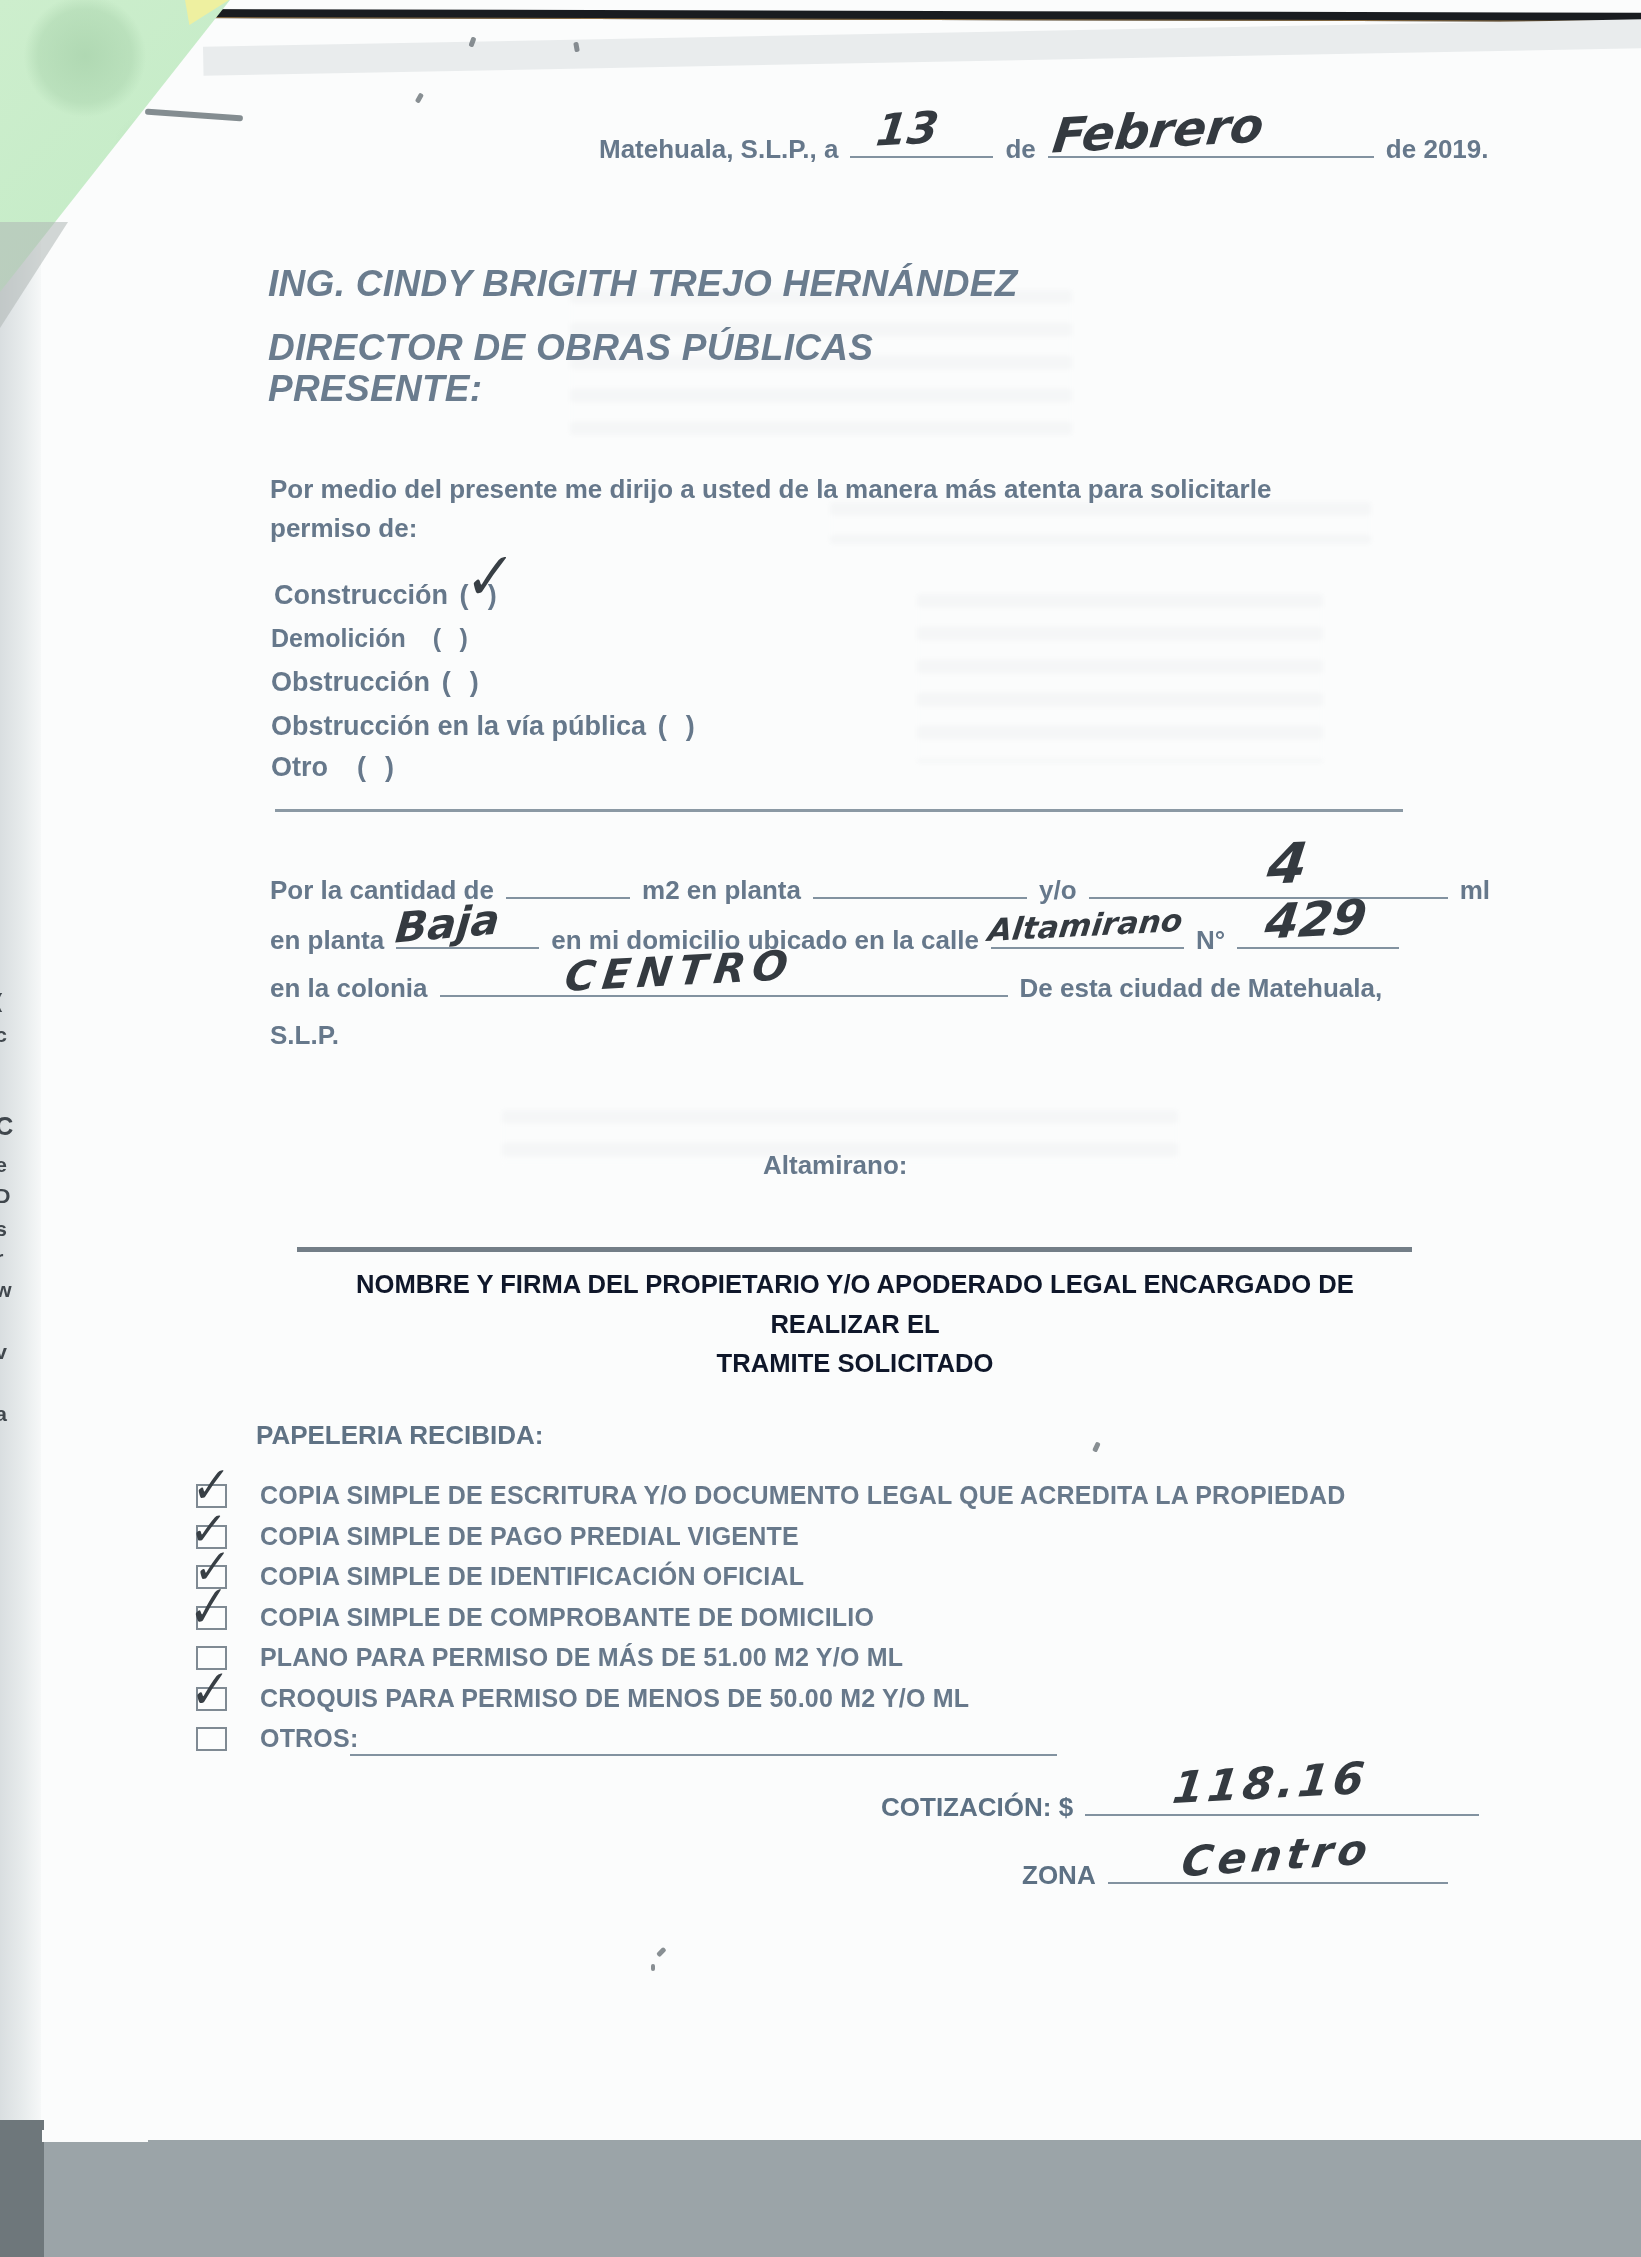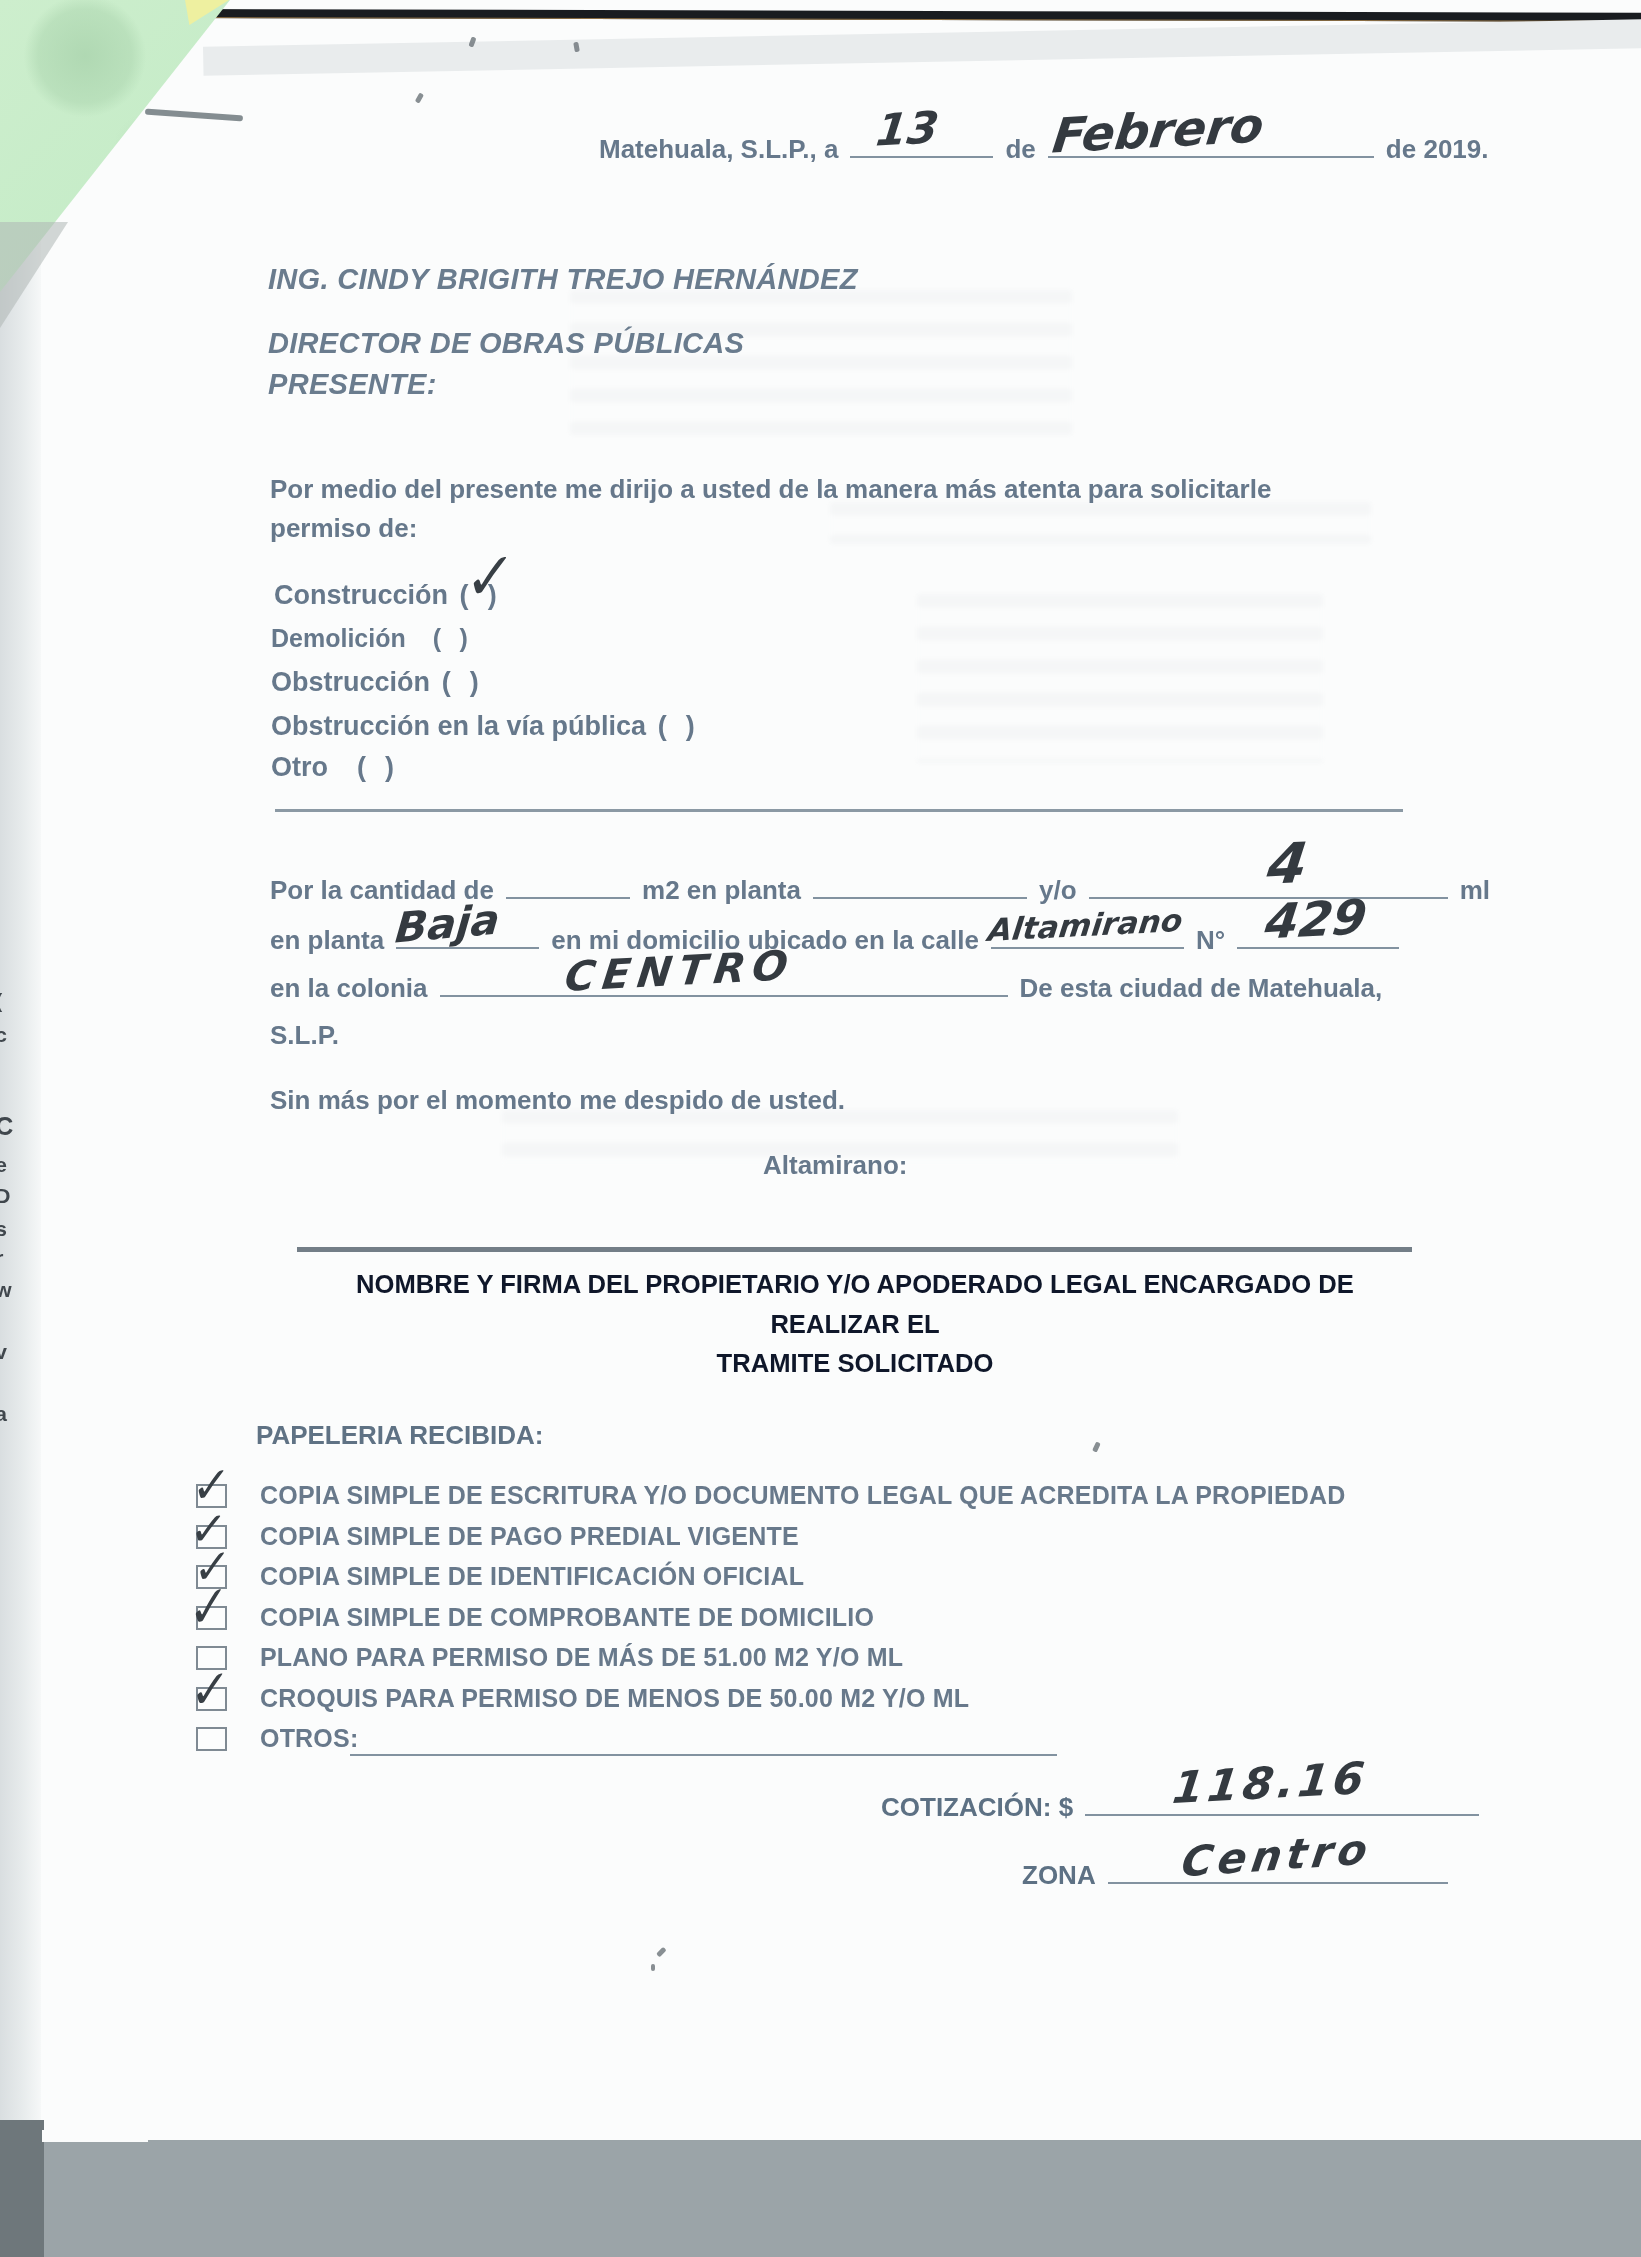--- a/index.html
+++ b/index.html
@@ -31,21 +31,21 @@
     clip-path:polygon(0 0,100% 0,0 100%);opacity:.55;}
   .dash-mark{position:absolute;left:145px;top:112px;width:98px;height:5.8px;background:#6f797e;
     transform:rotate(4deg);border-radius:2.9px;opacity:.85;}
   .speck{position:absolute;width:4.8px;height:9.7px;background:#6b7378;border-radius:1.9px;opacity:.8;}
   .ghost{position:absolute;opacity:.45;filter:blur(1.9px);
     background:repeating-linear-gradient(180deg,#eef0f1 0 13.5px,#fbfcfc 13.5px 33px);}
   .efrag{position:absolute;left:-4.8px;font:700 21px "Liberation Sans",sans-serif;color:#40474d;}
 
   
   .row{position:absolute;font:600 26px/1.25 "Liberation Sans",sans-serif;color:#66788b;white-space:nowrap;}
-  .ital{font-style:italic;font-weight:700;font-size:29px;color:#6a7c8e;letter-spacing:0.3px;}
+  .ital{font-style:italic;font-weight:700;font-size:37px;color:#6a7c8e;letter-spacing:0.3px;}
   .blank{display:inline-block;position:relative;border-bottom:2.9px solid #8292a0;height:5.8px;
     vertical-align:baseline;margin:0 4.8px;}
   .bigrule{position:absolute;left:275px;top:809px;width:1128px;height:2.9px;background:#8b99a4;}
   .sigrule{position:absolute;left:297px;top:1247px;width:1115px;height:4.8px;background:#737e87;}
   .caption{position:absolute;left:290px;top:1265px;width:1130px;text-align:center;
     font:700 25.6px/1.55 "Liberation Sans",sans-serif;color:#0f172a;}
   .orow .paren{margin-left:11.6px;letter-spacing:5.8px;}
   .prow{position:absolute;left:196px;height:35px;}
   .cbox{position:absolute;left:0;top:4.8px;width:27px;height:20px;border:2.9px solid #7f8a93;background:rgba(255,255,255,.4);}
   .plabel{position:absolute;left:64px;top:1.9px;font:600 25px "Liberation Sans",sans-serif;
@@ -167,21 +167,20 @@
   <div class="row" style="left:270px;top:972px">
     <span>en la colonia</span>
     <span class="blank" style="width:568px">
       <span class="hand" style="left:126px;bottom:-1.9px;font-size:41px;letter-spacing:6.8px">CENTRO</span>
     </span>
     <span>De esta ciudad de Matehuala,</span>
   </div>
 
   <div class="row" style="left:270px;top:1019px">S.L.P.</div>
 
-  <div class="row" style="left:270px;top:1084px">Sin más por el momento me despido de usted.</div>
   <div class="row" style="left:763px;top:1149px">Altamirano:</div>
 
   <div class="sigrule"></div>
   <div class="caption">
     <div>NOMBRE Y FIRMA DEL PROPIETARIO Y/O APODERADO LEGAL ENCARGADO DE REALIZAR EL</div>
     <div>TRAMITE SOLICITADO</div>
   </div>
 
   <div class="row" style="left:256px;top:1419px;font-size:26px;font-weight:700;color:#5f7284">PAPELERIA RECIBIDA:</div>
 

